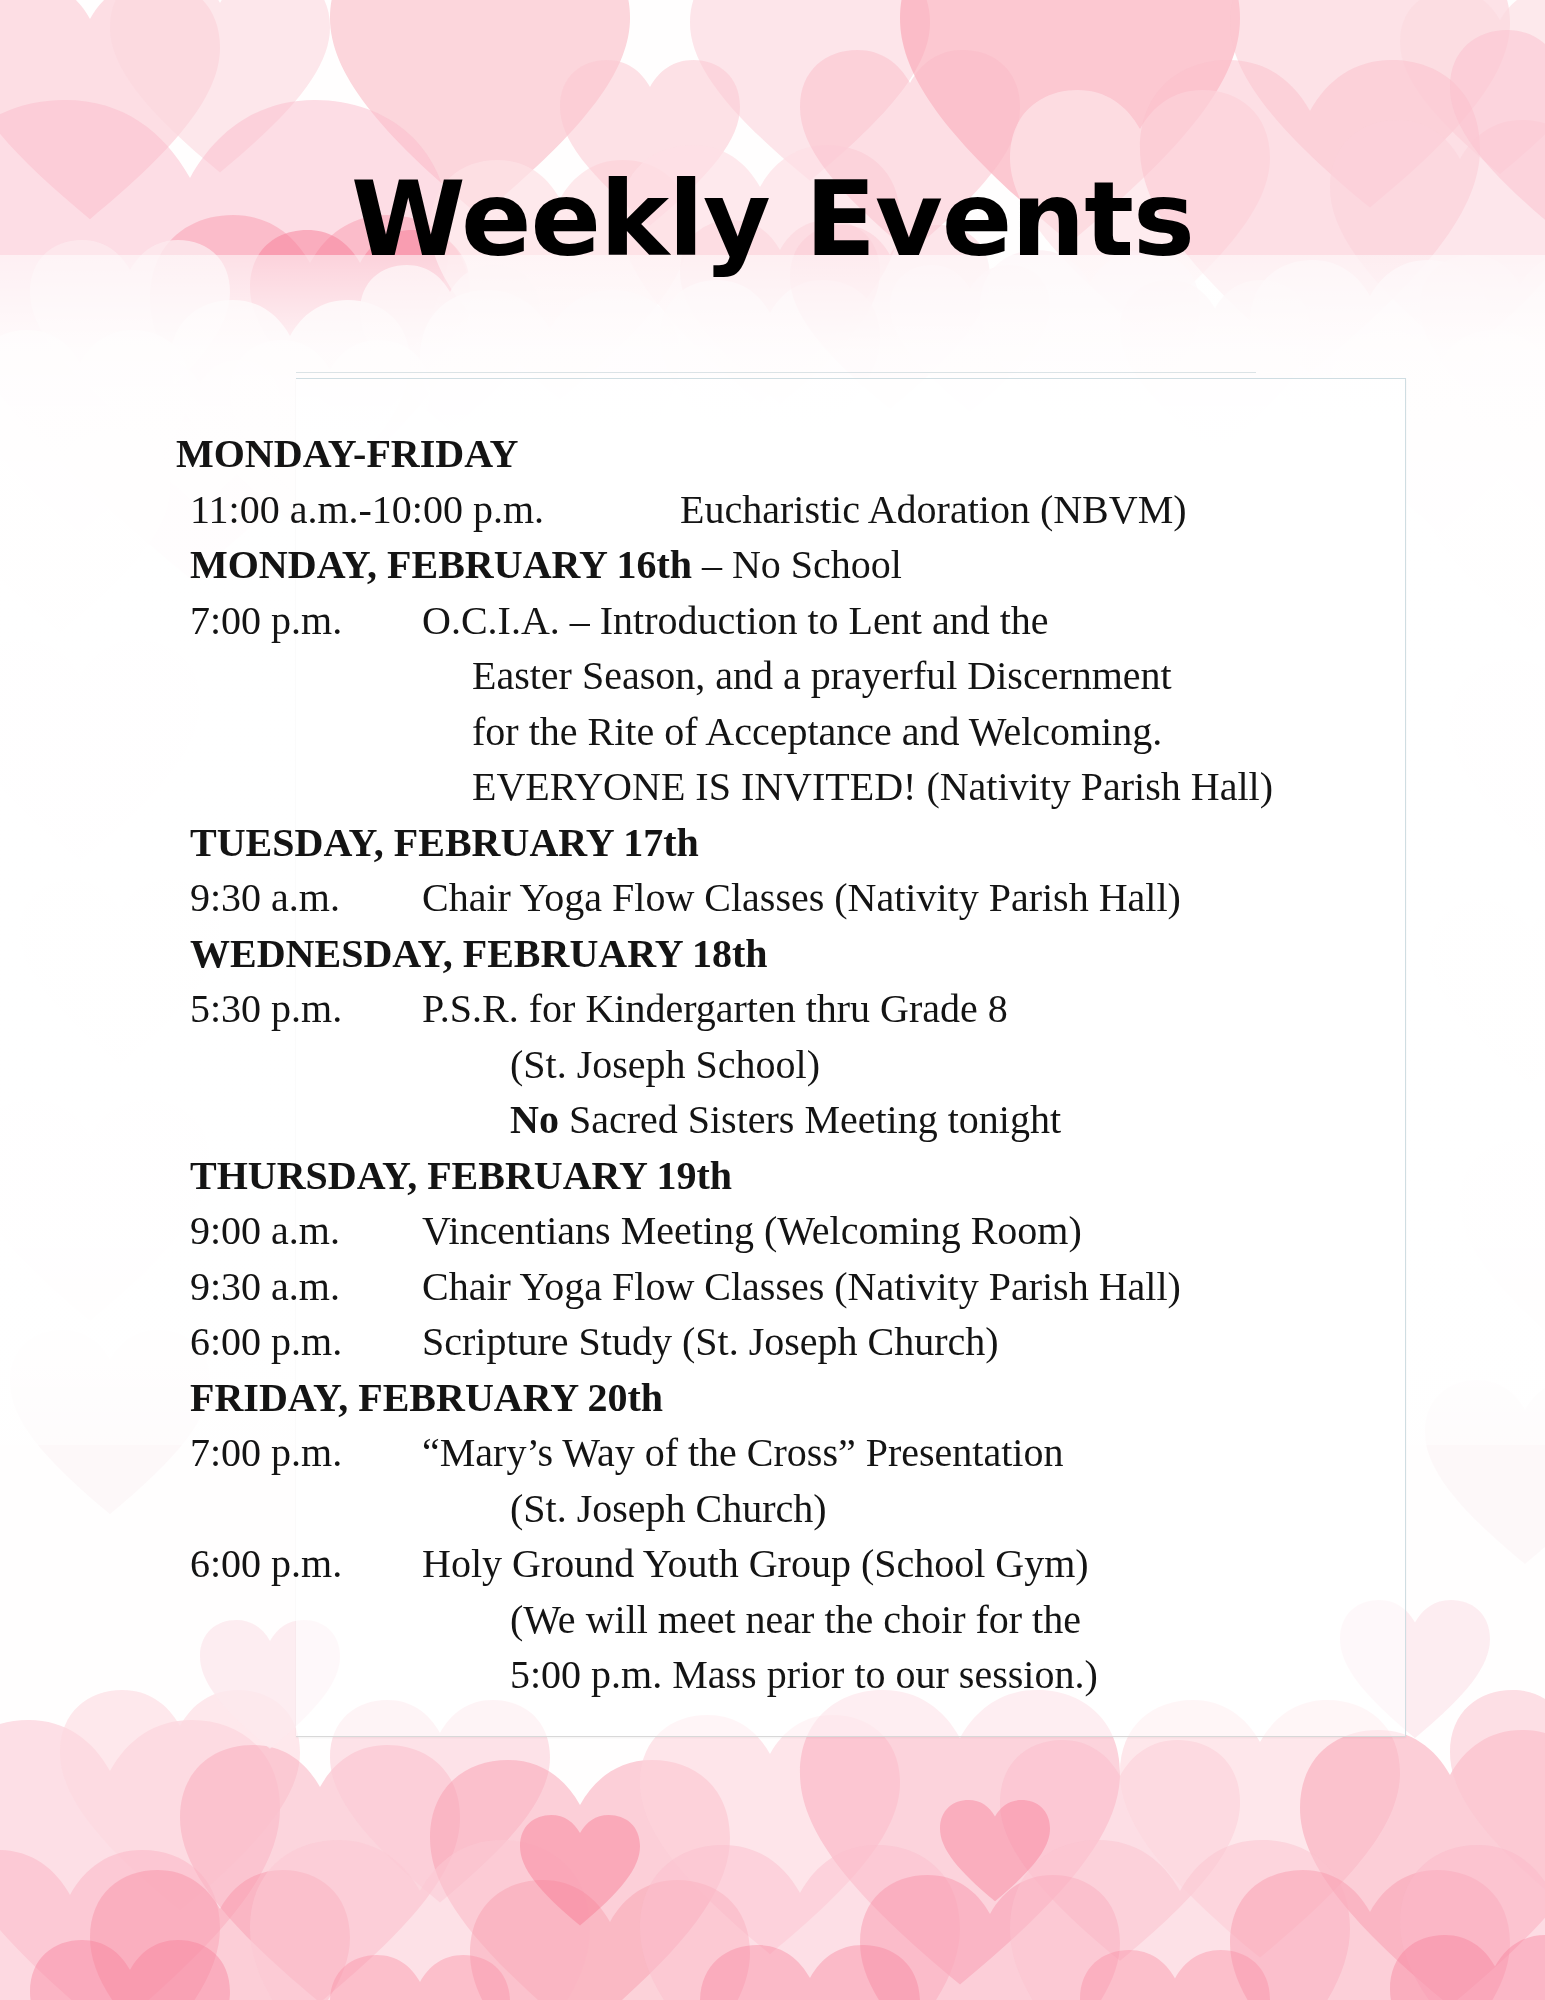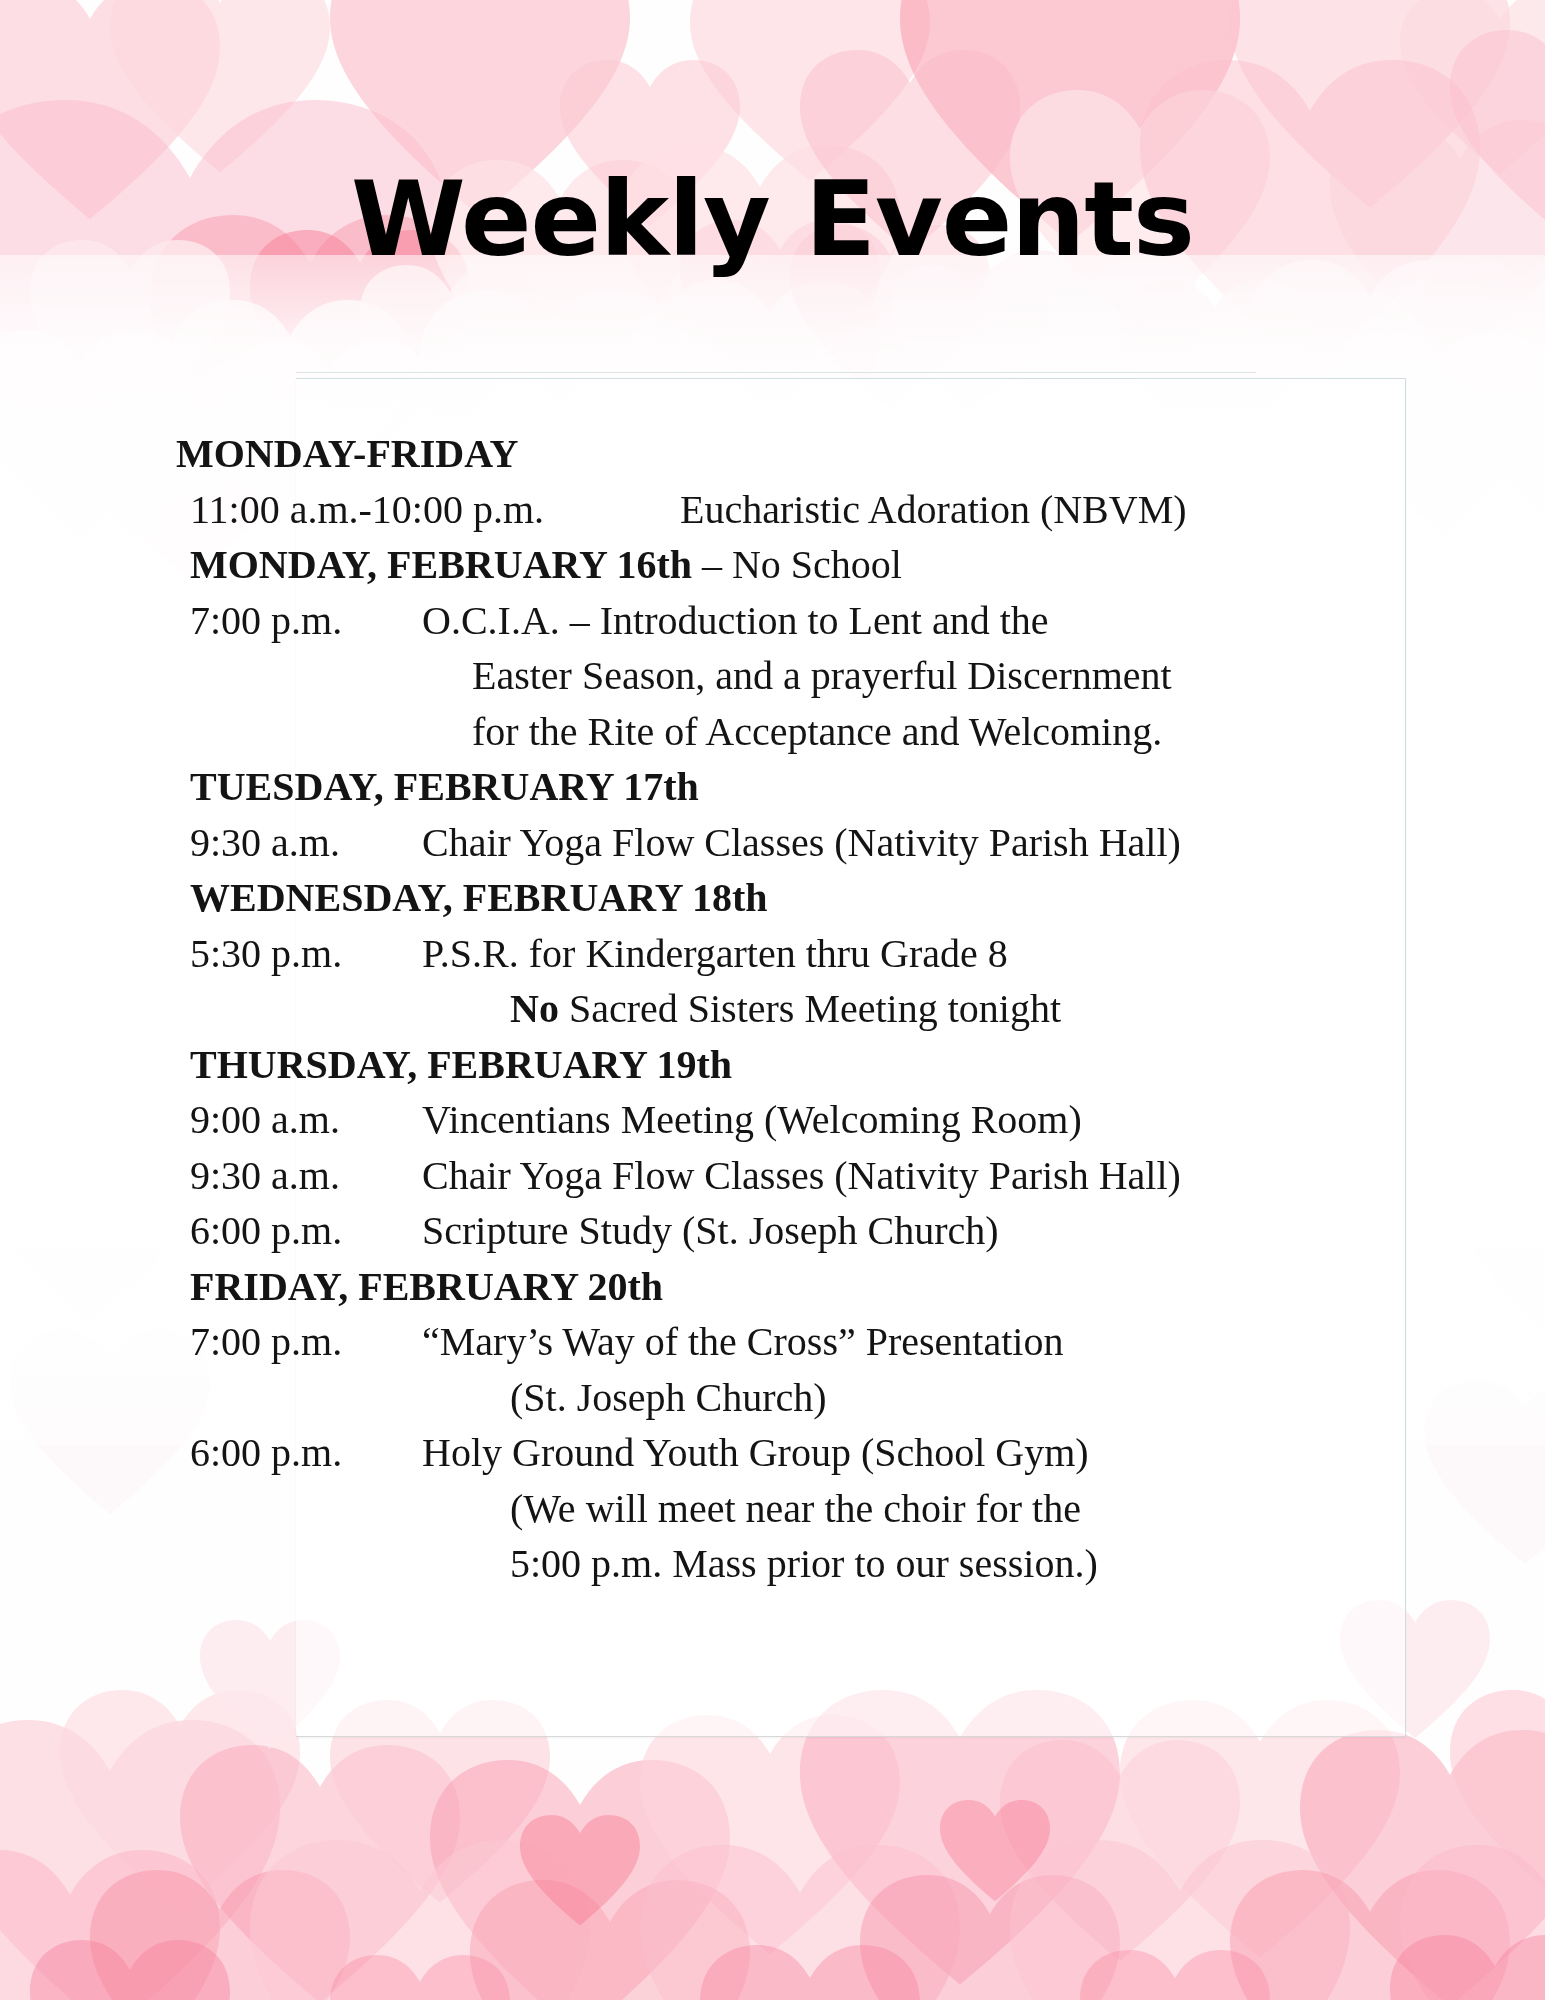--- a/index.html
+++ b/index.html
@@ -274,36 +274,38 @@
 
     <div class="day-head">
       <span>MONDAY, FEBRUARY 16th</span><span class="reg"> – No School</span>
     </div>
     <div class="ev-row">
       <span class="ev-time">7:00 p.m.</span>
       <span class="ev-desc">O.C.I.A. – Introduction to Lent and the</span>
     </div>
     <div class="cont">Easter Season, and a prayerful Discernment</div>
     <div class="cont">for the Rite of Acceptance and Welcoming.</div>
+    <div class="cont">EVERYONE IS INVITED! (Nativity Parish Hall)</div>
 
     <div class="day-head">
       <span>TUESDAY, FEBRUARY 17th</span>
     </div>
     <div class="ev-row">
       <span class="ev-time">9:30 a.m.</span>
       <span class="ev-desc">Chair Yoga Flow Classes (Nativity Parish Hall)</span>
     </div>
 
     <div class="day-head">
       <span>WEDNESDAY, FEBRUARY 18th</span>
     </div>
     <div class="ev-row">
       <span class="ev-time">5:30 p.m.</span>
       <span class="ev-desc">P.S.R. for Kindergarten thru Grade 8</span>
     </div>
+    <div class="cont deep">(St. Joseph School)</div>
     <div class="cont deep"><b>No</b><span> Sacred Sisters Meeting tonight</span></div>
 
     <div class="day-head">
       <span>THURSDAY, FEBRUARY 19th</span>
     </div>
     <div class="ev-row">
       <span class="ev-time">9:00 a.m.</span>
       <span class="ev-desc">Vincentians Meeting (Welcoming Room)</span>
     </div>
     <div class="ev-row">

